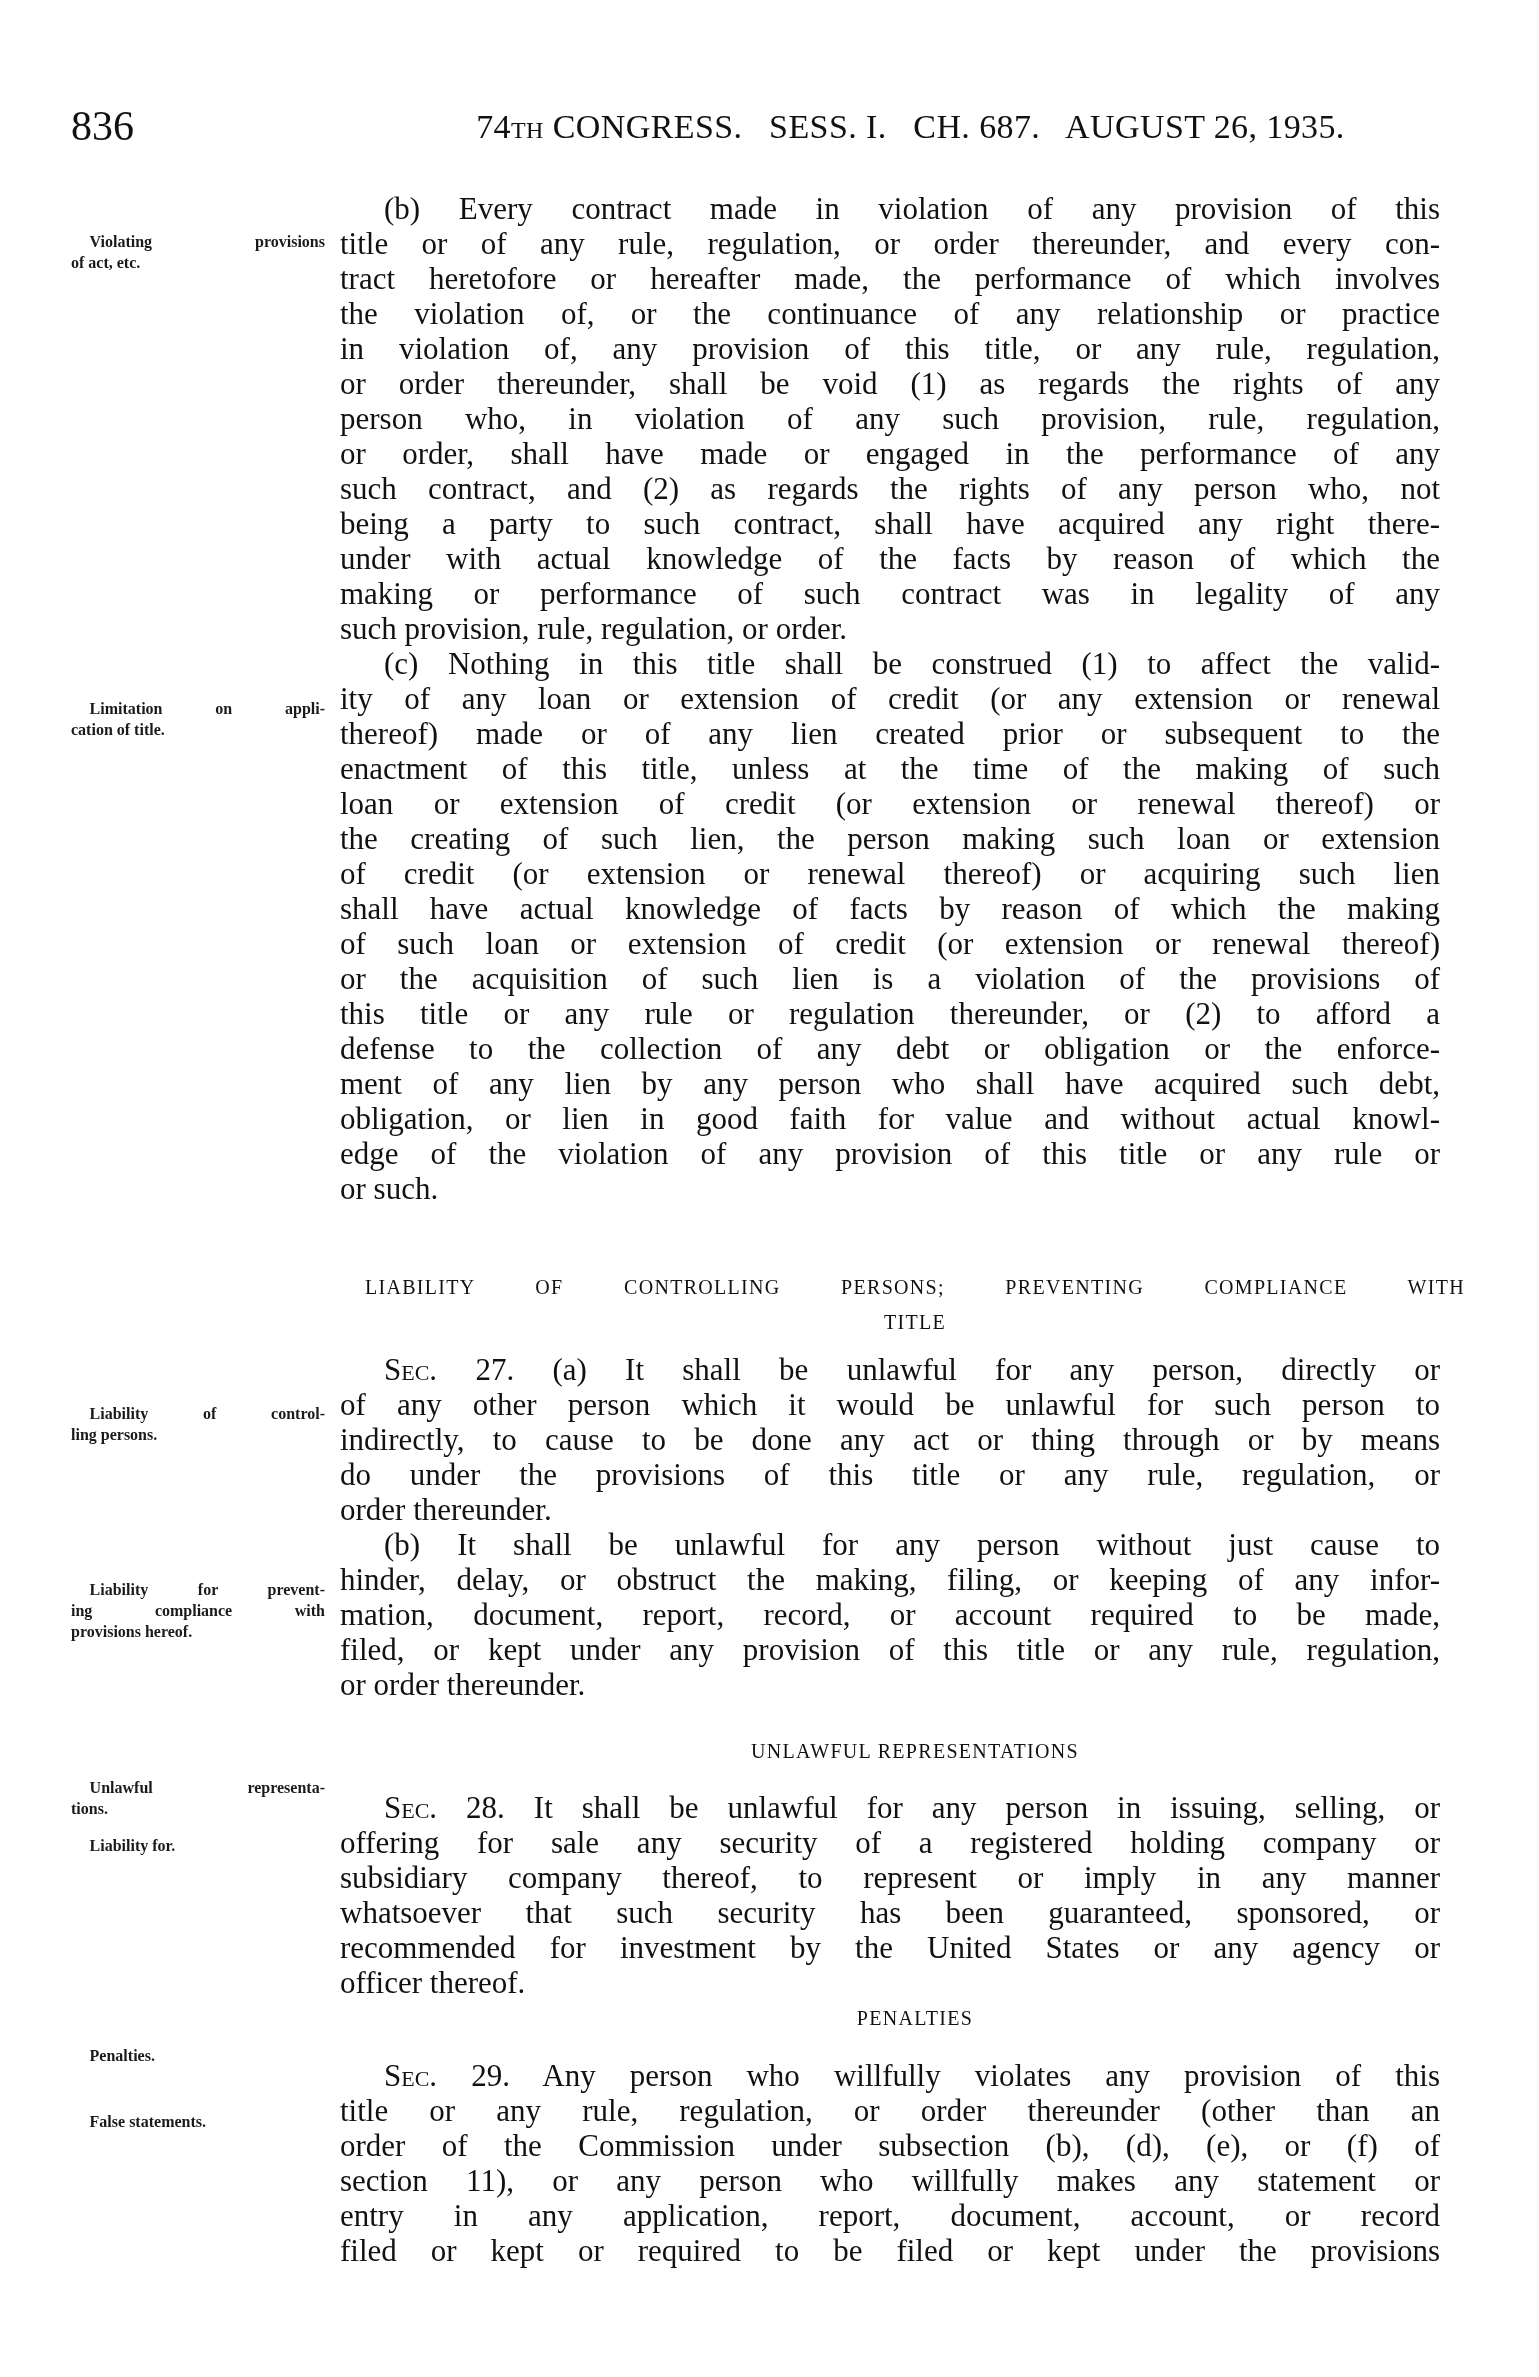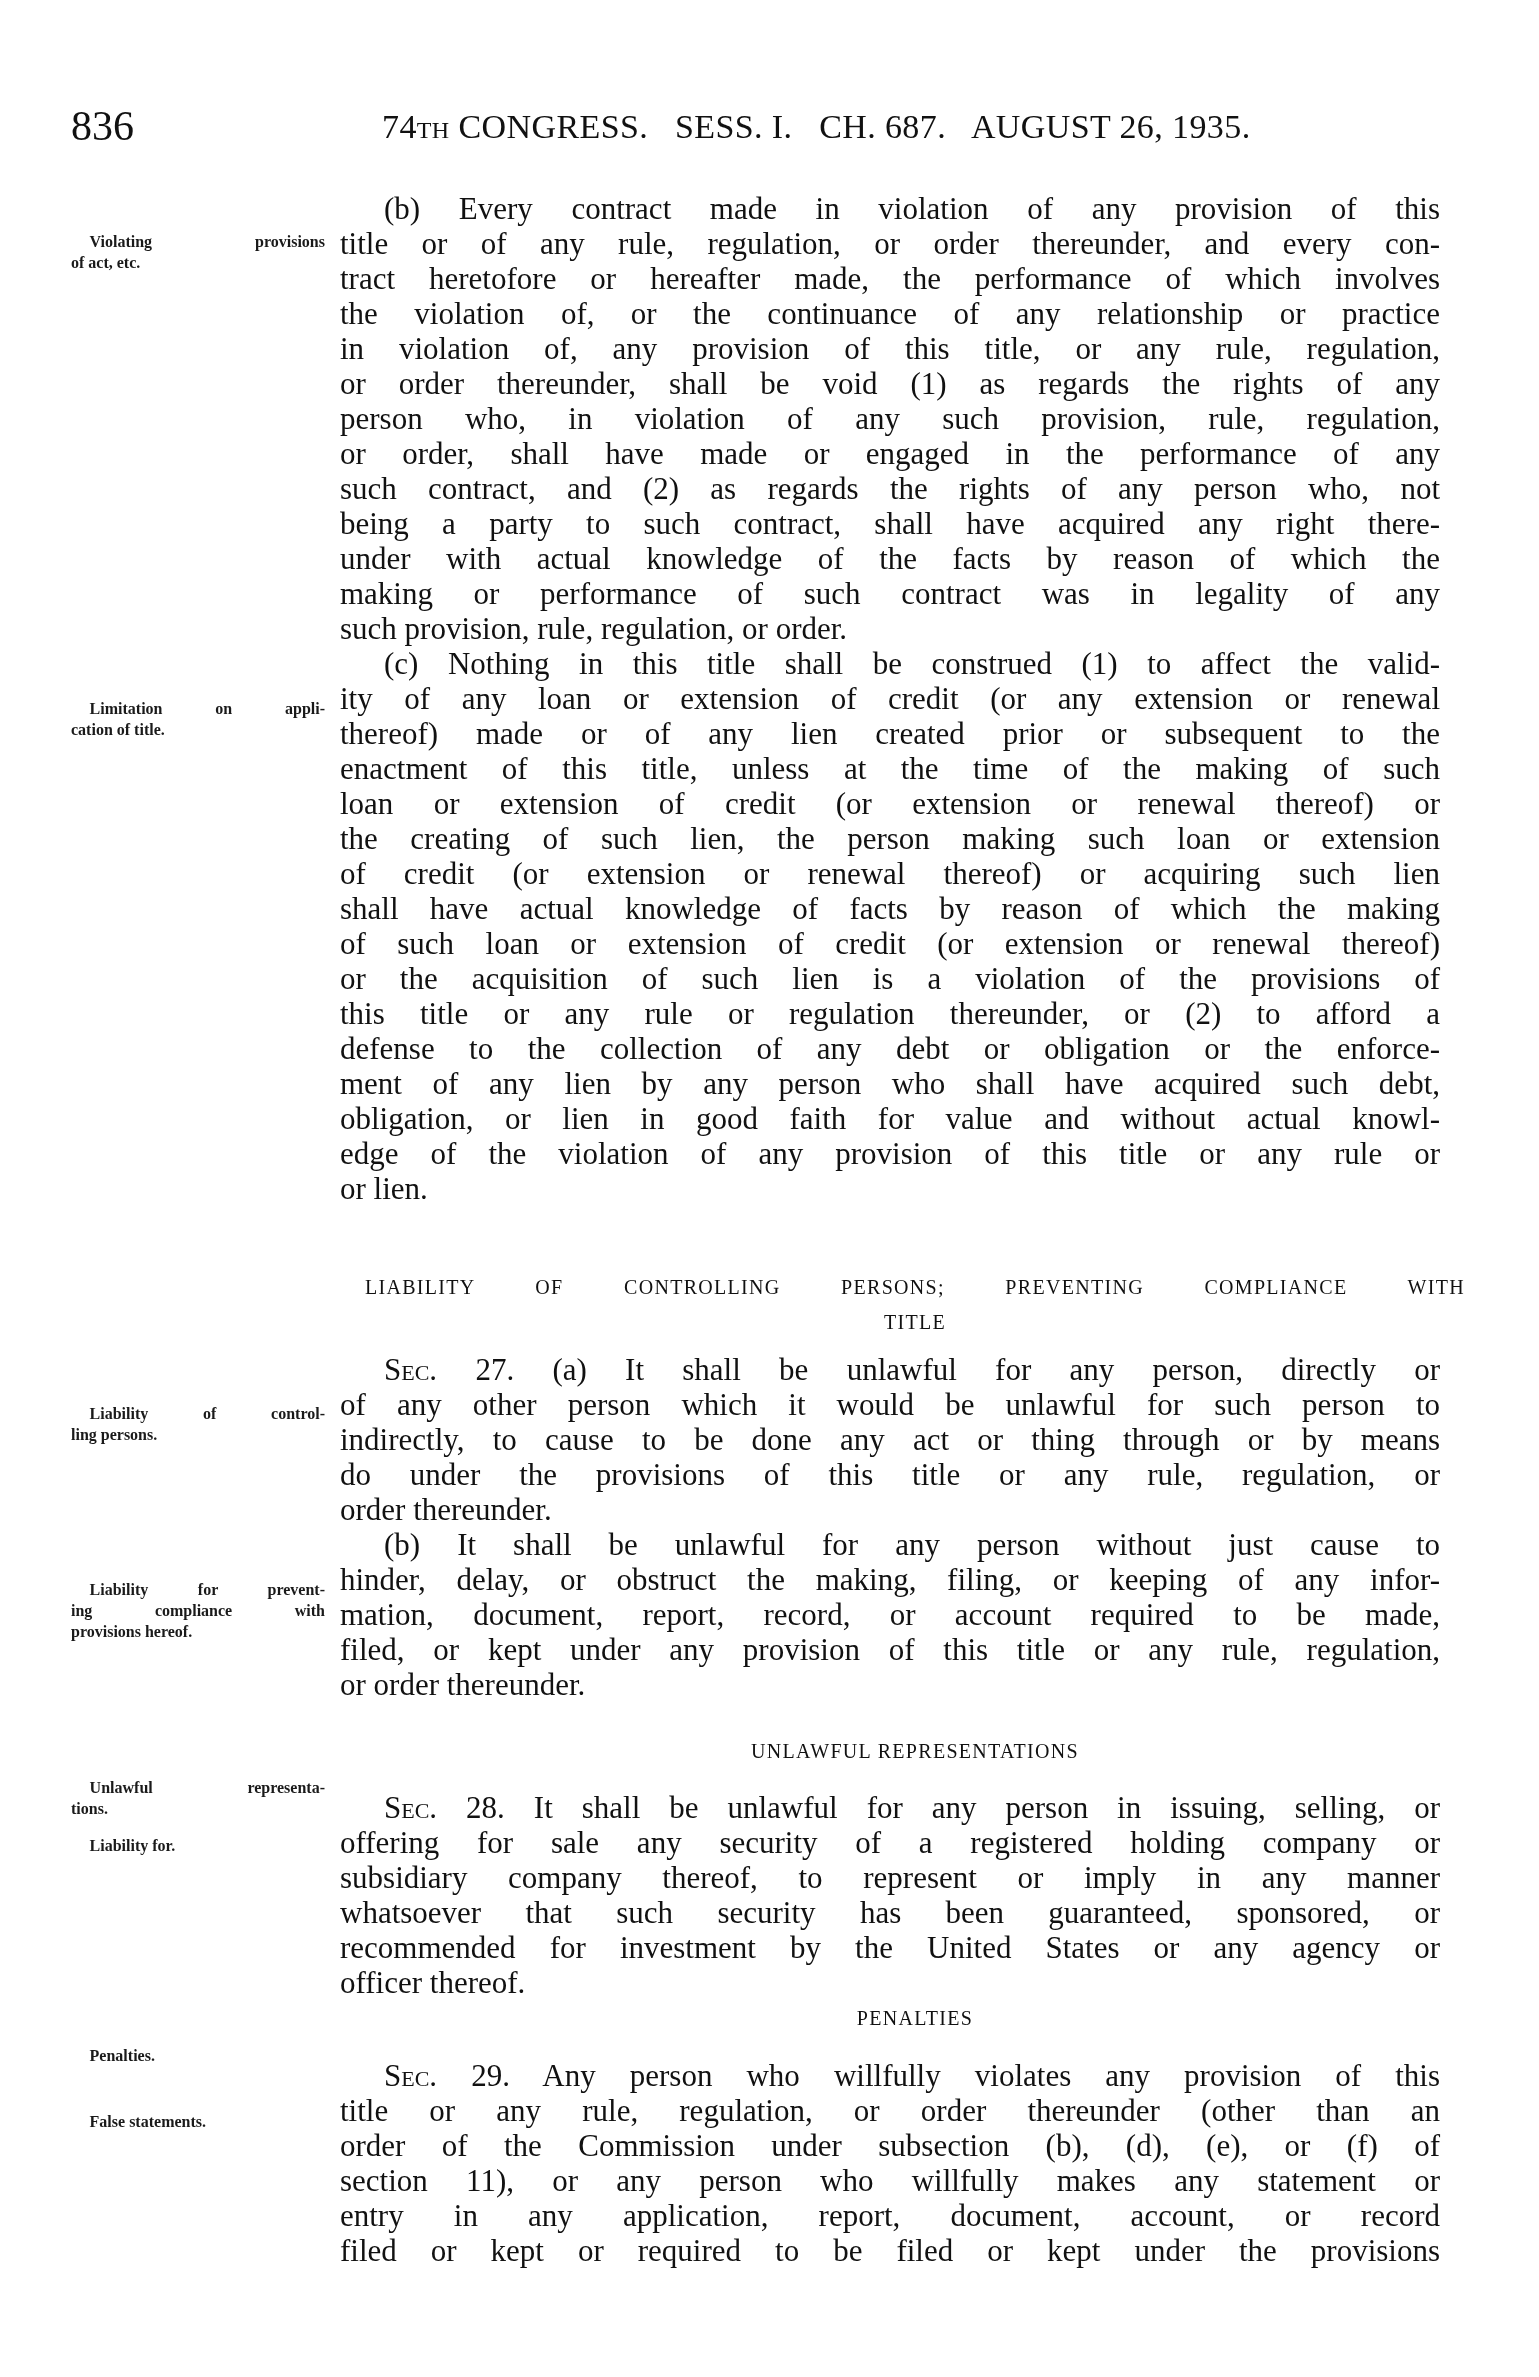--- a/index.html
+++ b/index.html
@@ -3,21 +3,21 @@
 <meta charset="utf-8">
 <style>
   html, body { margin: 0; padding: 0; background: #ffffff; }
   body { width: 1539px; height: 2377px; position: relative; overflow: hidden;
          font-family: "DejaVu Serif", "Liberation Serif", serif; color: #111111; }
   .page { position: absolute; left: 0; top: 0; width: 1539px; height: 2296px; }
 
   .page-number { position: absolute; left: 71px; top: 103px; font-size: 42px; line-height: 47px;
                  font-family: "Liberation Serif", serif; }
   .running-head { position: absolute; left: 382px; top: 105px; width: 1057px; font-size: 34px; line-height: 44px;
-                  font-family: "Liberation Serif", serif; letter-spacing: 0.4px; white-space: nowrap; }
+                  font-family: "Liberation Serif", serif; letter-spacing: 0.4px; white-space: nowrap; text-align: center; }
   .running-head .sc { font-size: 24px; }
 
   .body-col { position: absolute; left: 340px; width: 1100px; }
   .line { display: block; height: 35px; line-height: 35px; font-size: 31px;
           font-family: "Liberation Serif", serif; text-align: justify; text-align-last: justify;
           white-space: nowrap; overflow: visible; word-spacing: 0; }
   .line.last { text-align-last: left; }
   .line.indent { padding-left: 44px; }
   .line span.j { display: block; text-align: justify; text-align-last: justify; white-space: normal; }
   .line.last span.j { text-align-last: left; }
@@ -154,21 +154,21 @@
       <div class="line">
         <span class="j">ment of any lien by any person who shall have acquired such debt,</span>
       </div>
       <div class="line">
         <span class="j">obligation, or lien in good faith for value and without actual knowl-</span>
       </div>
       <div class="line">
         <span class="j">edge of the violation of any provision of this title or any rule or</span>
       </div>
       <div class="line last">
-        <span class="j">or lien.</span>
+        <span class="j">or such.</span>
       </div>
     </div>
 
   <div class="heading" style="top:1270px">
     <span class="hl">LIABILITY OF CONTROLLING PERSONS; PREVENTING COMPLIANCE WITH</span>
     <span class="hl center">TITLE</span>
   </div>
 
   <div class="body-col" style="top:1352px">
       <div class="line indent">

